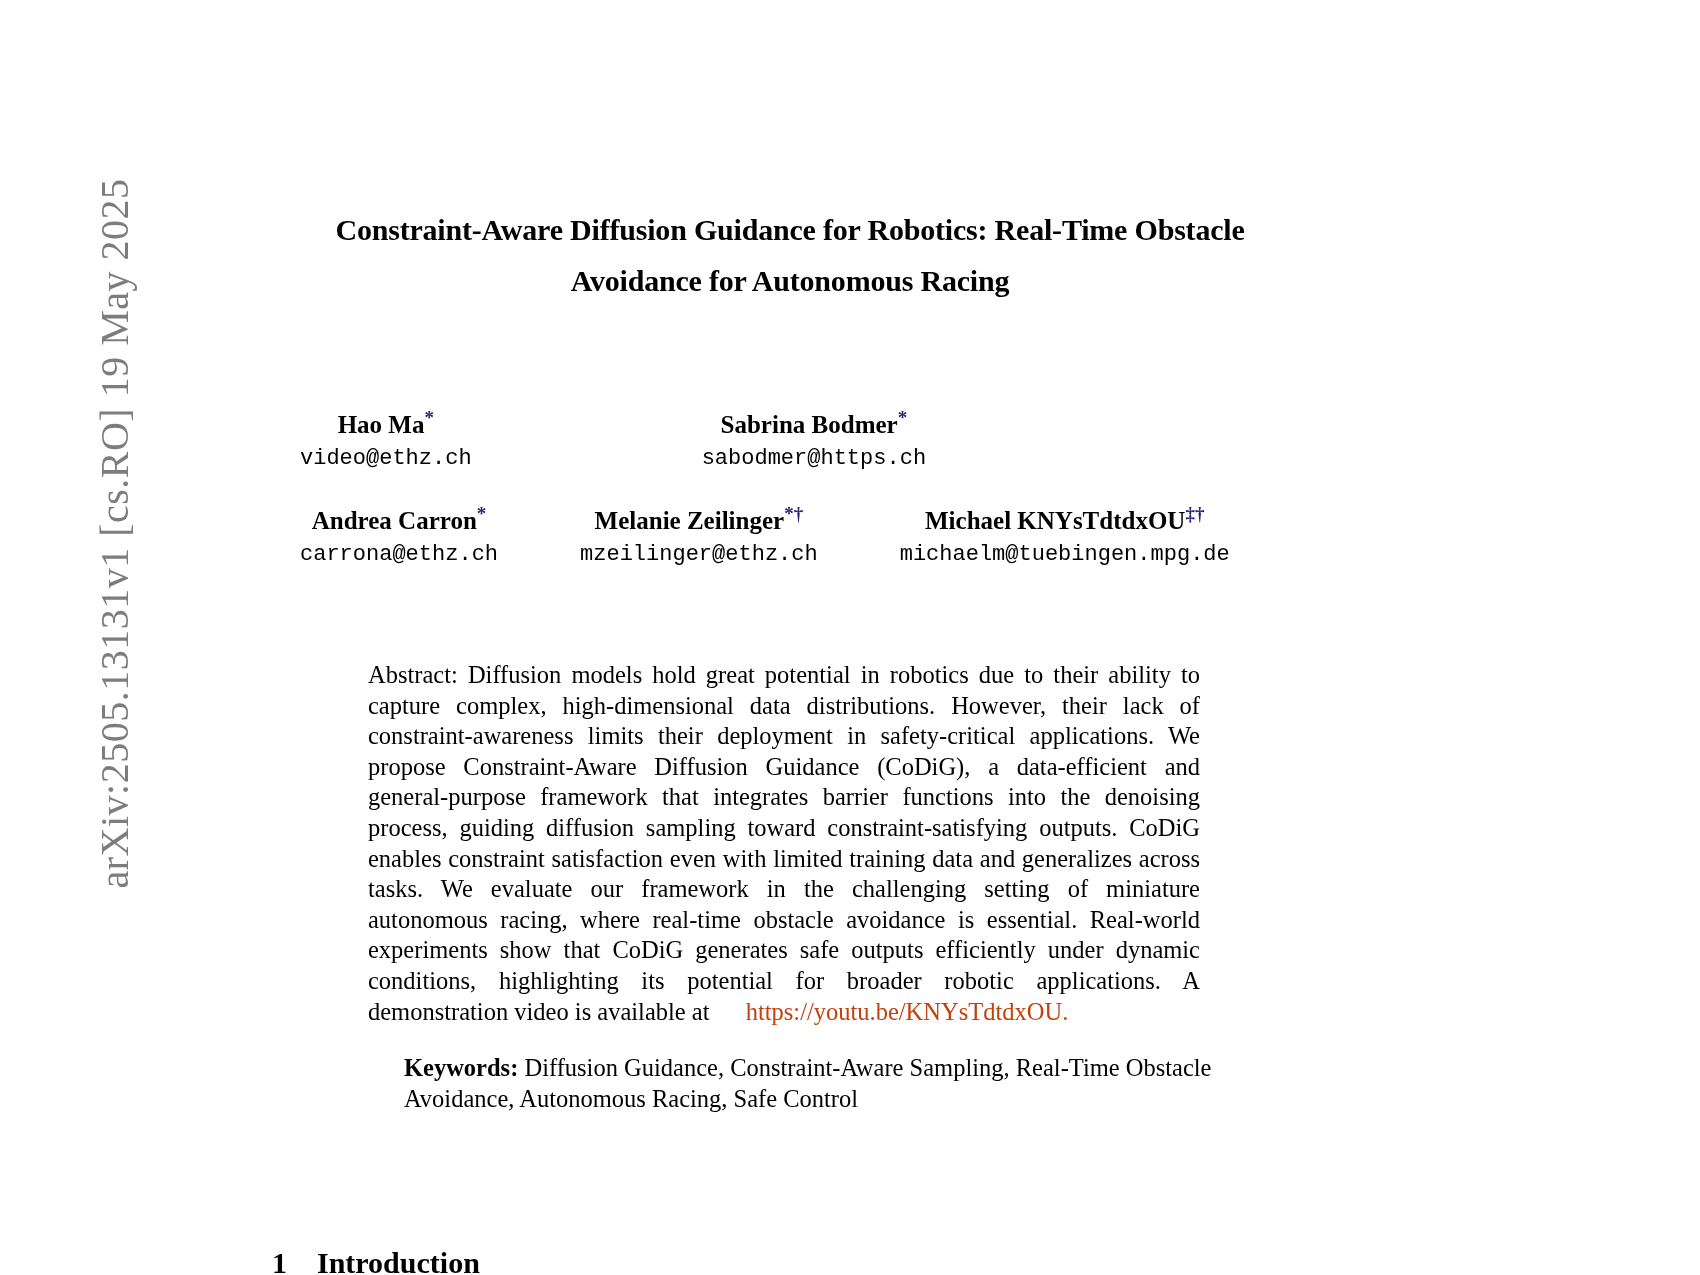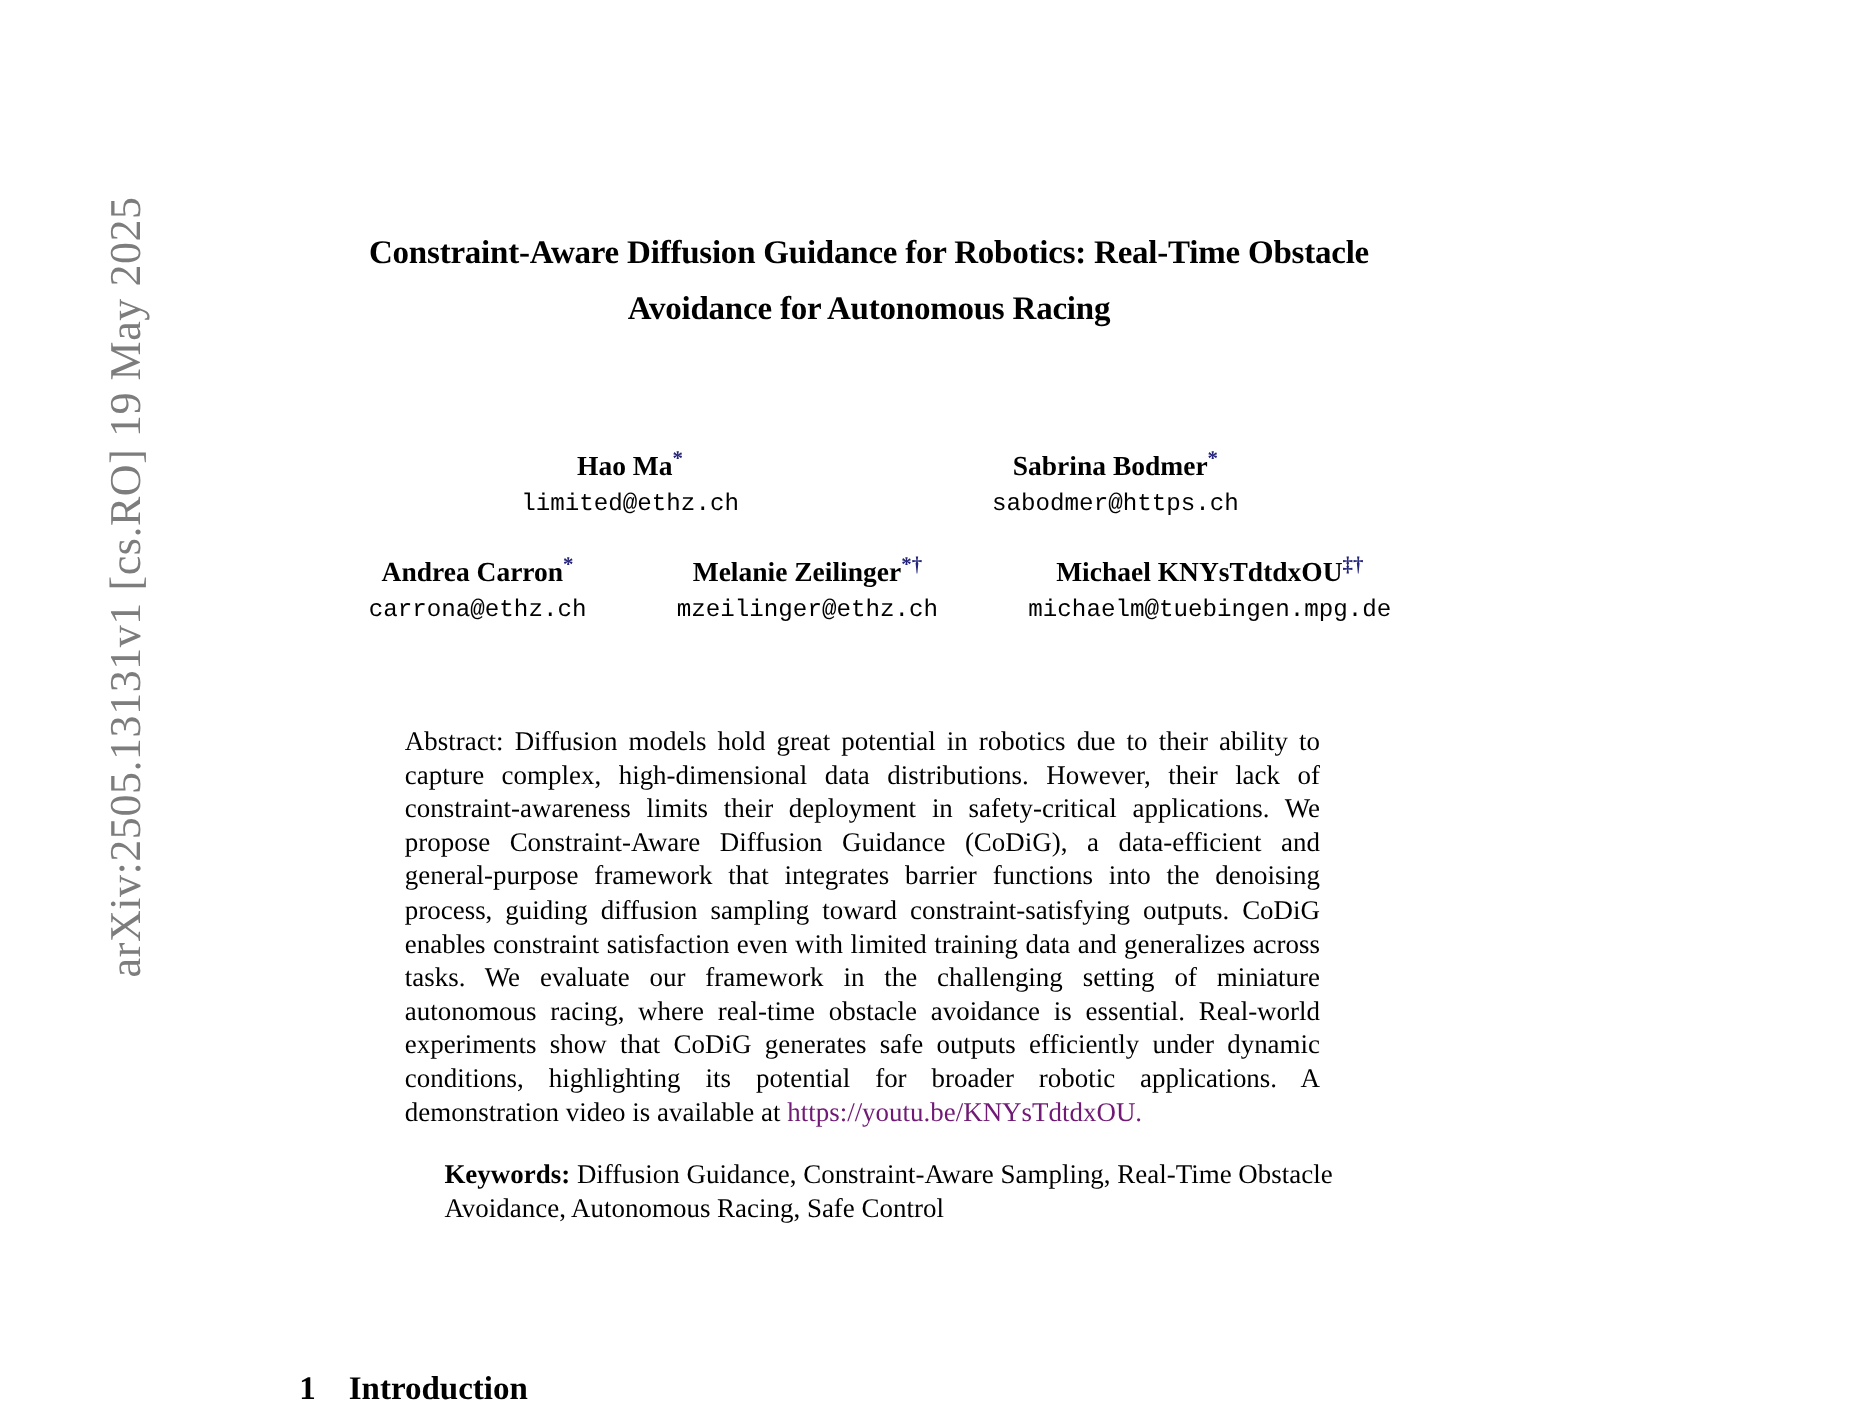--- a/index.html
+++ b/index.html
@@ -48,21 +48,20 @@
 
   
   .authors {
     position: absolute;
     left: 300px;
     top: 410px;
     width: 1000px;
   }
   .author-row {
     display: flex;
-    justify-content: center;
     width: 100%;
   }
   .author-row.row1 { gap: 230px; }
   .author-row.row2 { gap: 82px; margin-top: 32px; }
 
   .author-block {
     text-align: center;
   }
   .author-name {
     font-size: 25px;
@@ -93,22 +92,23 @@
     width: 832px;
     font-size: 24.5px;
     line-height: 30.6px;
     text-align: justify;
     text-justify: inter-word;
   }
   .abstract .lead {
     font-weight: normal;
   }
   .abstract a, .link {
-    color: #701a75;
+    color: #c2410c;
     text-decoration: none;
+    margin-left: 30px;
   }
 
   .keywords {
     position: absolute;
     left: 368px;
     top: 1053px;
     width: 832px;
     font-size: 24.5px;
     line-height: 30.6px;
     text-align: left;
@@ -136,21 +136,21 @@
 
   <div class="title">Constraint-Aware Diffusion Guidance for Robotics: Real-Time Obstacle Avoidance for Autonomous Racing</div>
 
   <div class="authors">
 
     <div class="author-row row1">
       <div class="author-block">
         <div class="author-name">
           <span>Hao Ma</span><span class="mark">*</span>
         </div>
-        <div class="author-email">limited@ethz.ch</div>
+        <div class="author-email">video@ethz.ch</div>
       </div>
 
       <div class="author-block">
         <div class="author-name">
           <span>Sabrina Bodmer</span><span class="mark">*</span>
         </div>
         <div class="author-email">sabodmer@https.ch</div>
       </div>
     </div>
 

